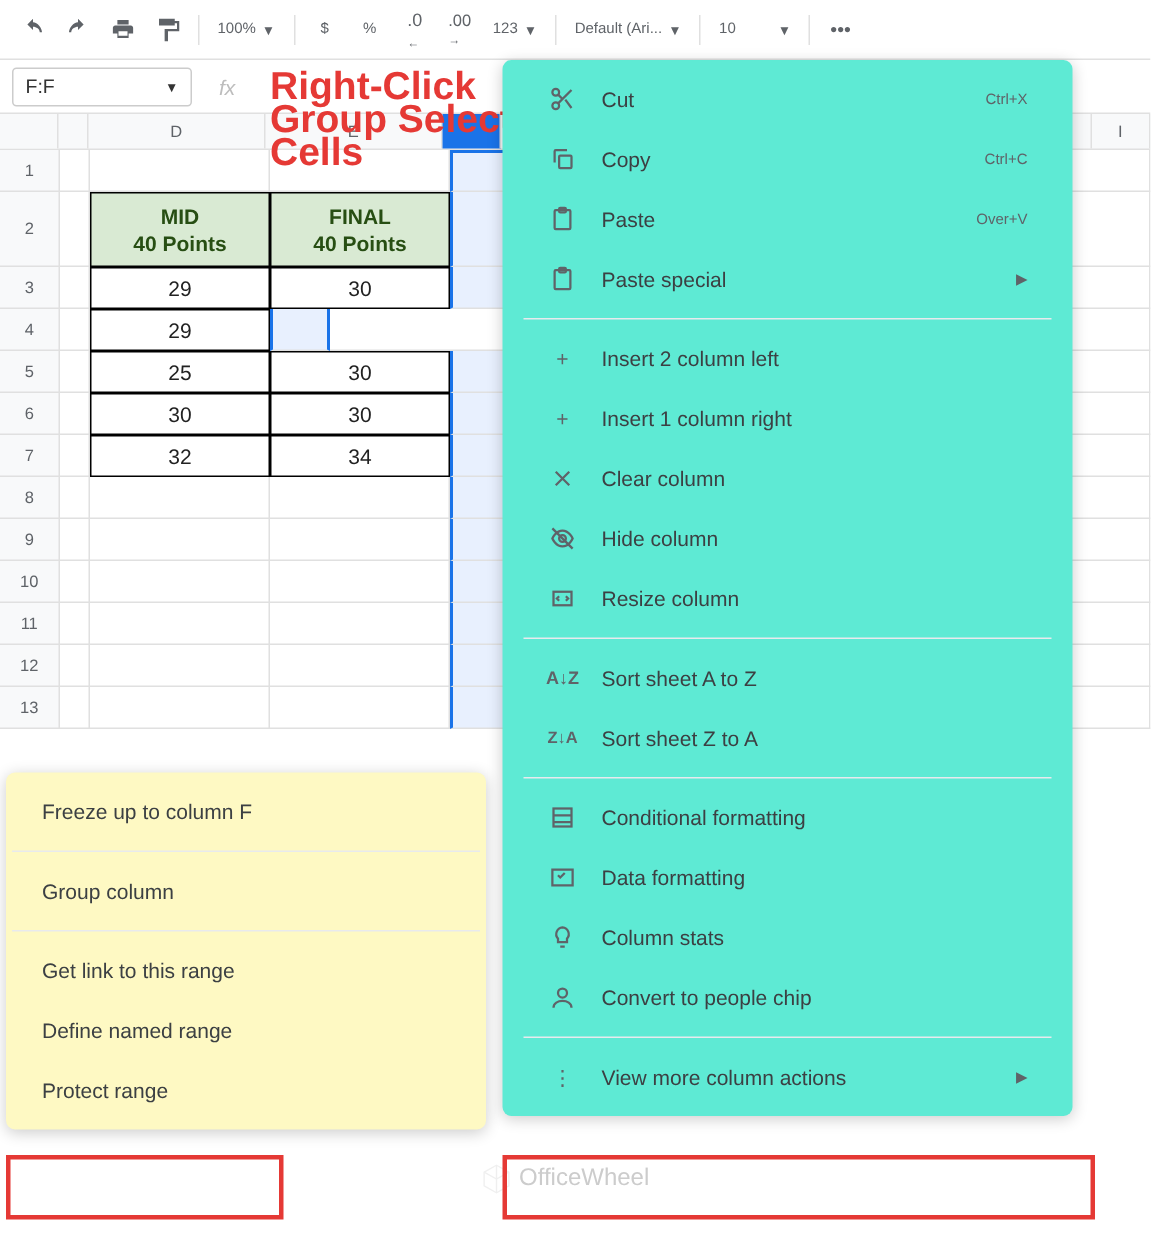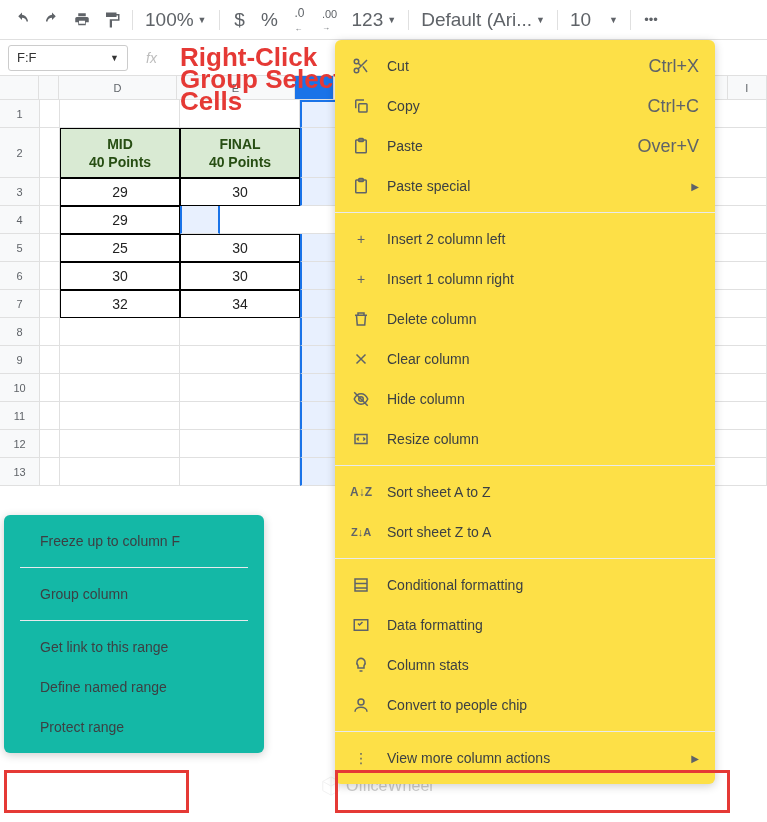--- a/index.html
+++ b/index.html
@@ -5,21 +5,21 @@
 * { box-sizing: border-box; margin: 0; padding: 0; }
 body { font-family: Arial, sans-serif; font-size: 13px; color: #5f6368; background: #fff; width: 767px; height: 822px; overflow: hidden; position: relative; }
 
 
 .toolbar { display: flex; align-items: center; height: 40px; padding: 0 8px; gap: 2px; border-bottom: 1px solid #e0e0e0; }
 .tool-btn { display: inline-flex; align-items: center; justify-content: center; width: 28px; height: 28px; color: #5f6368; cursor: pointer; border-radius: 3px; }
 .tool-btn svg { width: 18px; height: 18px; }
 .tool-sep { width: 1px; height: 20px; background: #e0e0e0; margin: 0 4px; }
 .tool-dd { display: inline-flex; align-items: center; gap: 4px; height: 28px; padding: 0 6px; color: #5f6368; cursor: pointer; }
 .tool-dd .caret { font-size: 9px; }
-.tool-text { font-size: 19px; }
+.tool-text { font-size: 10px; }
 
 
 .fx-row { display: flex; align-items: center; height: 36px; border-bottom: 1px solid #e0e0e0; }
 .name-box { width: 120px; height: 26px; border: 1px solid #ccc; border-radius: 3px; margin: 0 8px; display: flex; align-items: center; justify-content: space-between; padding: 0 8px; font-size: 13px; color: #333; }
 .fx-label { color: #bdbdbd; font-style: italic; font-size: 14px; margin: 0 10px; }
 .annotation { color: #e53935; font-weight: bold; font-size: 26px; line-height: 22px; position: absolute; left: 180px; top: 46px; z-index: 5; }
 
 
 .grid { position: relative; }
 .col-headers { display: flex; height: 24px; background: #f8f9fa; border-bottom: 1px solid #e0e0e0; }
@@ -29,30 +29,30 @@
 .row { display: flex; height: 28px; }
 .row.dbl { height: 50px; }
 .row-h { width: 40px; text-align: center; font-size: 11px; color: #5f6368; background: #f8f9fa; border-right: 1px solid #e0e0e0; border-bottom: 1px solid #e0e0e0; line-height: 28px; }
 .row.dbl .row-h { line-height: 50px; }
 .cell { border-right: 1px solid #e0e0e0; border-bottom: 1px solid #e0e0e0; display: flex; align-items: center; justify-content: center; font-size: 14px; color: #222; }
 .cell.hdr { background: #d9ead3; font-weight: bold; color: #274e13; text-align: center; flex-direction: column; line-height: 1.3; border: 1px solid #000; }
 .cell.data { border: 1px solid #000; }
 .cell.sel-col { background: #e8f0fe; border-right: 2px solid #1a73e8; border-left: 2px solid #1a73e8; }
 
 
-.ctx-menu { position: absolute; background: #fde047; box-shadow: 0 2px 10px rgba(0,0,0,0.2); border-radius: 6px; padding: 6px 0; z-index: 10; text-align: center; }
+.ctx-menu { position: absolute; background: #5eead4; box-shadow: 0 2px 10px rgba(0,0,0,0.2); border-radius: 6px; padding: 6px 14px; z-index: 10; text-align: center; }
 .ctx-main { left: 335px; top: 40px; width: 380px; }
 .ctx-item { display: flex; align-items: center; height: 40px; padding: 0 16px; cursor: pointer; font-size: 14px; color: #3c4043; }
 .ctx-item .ico { width: 20px; height: 20px; margin-right: 16px; display: flex; align-items: center; justify-content: center; color: #5f6368; }
 .ctx-item .ico svg { width: 18px; height: 18px; }
-.ctx-item .shortcut { margin-left: auto; color: #5f6368; font-size: 18px; }
+.ctx-item .shortcut { margin-left: auto; color: #5f6368; font-size: 10px; }
 .ctx-item .arrow { margin-left: auto; color: #5f6368; font-size: 10px; }
 .ctx-sep { height: 1px; background: #e8eaed; margin: 6px 0; }
 
-.ctx-sub { left: 4px; top: 515px; width: 260px; background: #14b8a6; box-shadow: 0 2px 10px rgba(0,0,0,0.2); border-radius: 6px; padding: 6px 16px; position: absolute; z-index: 11; }
+.ctx-sub { left: 4px; top: 515px; width: 320px; background: #fef9c3; box-shadow: 0 2px 10px rgba(0,0,0,0.2); border-radius: 6px; padding: 6px 4px; position: absolute; z-index: 11; }
 .ctx-sub .ctx-item { padding: 0 20px; }
 
 .red-box { position: absolute; border: 3px solid #e53935; pointer-events: none; z-index: 20; }
 .red-box.b1 { left: 4px; top: 770px; width: 185px; height: 43px; }
 .red-box.b2 { left: 335px; top: 770px; width: 395px; height: 43px; }
 
 .watermark { position: absolute; left: 320px; top: 775px; color: #ccc; font-size: 16px; z-index: 8; display: flex; align-items: center; gap: 4px; }
 .watermark svg { width: 22px; height: 22px; opacity: 0.3; }
 
 
@@ -304,28 +304,20 @@
       <span class="ico">+</span>
       <span>Insert 2 column left</span>
     </div>
   <div class="ctx-item">
       <span class="ico">+</span>
       <span>Insert 1 column right</span>
     </div>
   <div class="ctx-item">
       <span class="ico">
         <svg viewBox="0 0 24 24" fill="none" stroke="currentColor" stroke-width="2">
-          <path d="M4 7h16M8 7V4h8v3M6 7l1 13h10l1-13"></path>
-        </svg>
-      </span>
-      <span>Delete column</span>
-    </div>
-  <div class="ctx-item">
-      <span class="ico">
-        <svg viewBox="0 0 24 24" fill="none" stroke="currentColor" stroke-width="2">
           <path d="M6 6l12 12M6 18L18 6"></path>
         </svg>
       </span>
       <span>Clear column</span>
     </div>
   <div class="ctx-item">
       <span class="ico">
         <svg viewBox="0 0 24 24" fill="none" stroke="currentColor" stroke-width="2">
           <path d="M3 12s3-7 9-7 9 7 9 7-3 7-9 7-9-7-9-7z"></path>
           <circle cx="12" cy="12" r="3"></circle>

